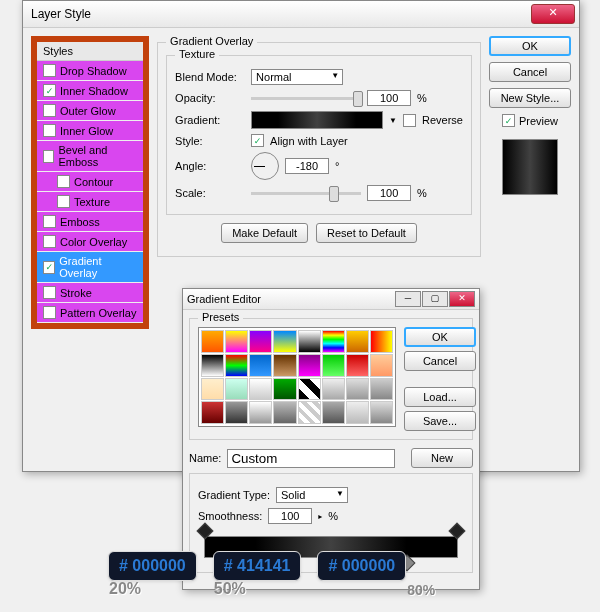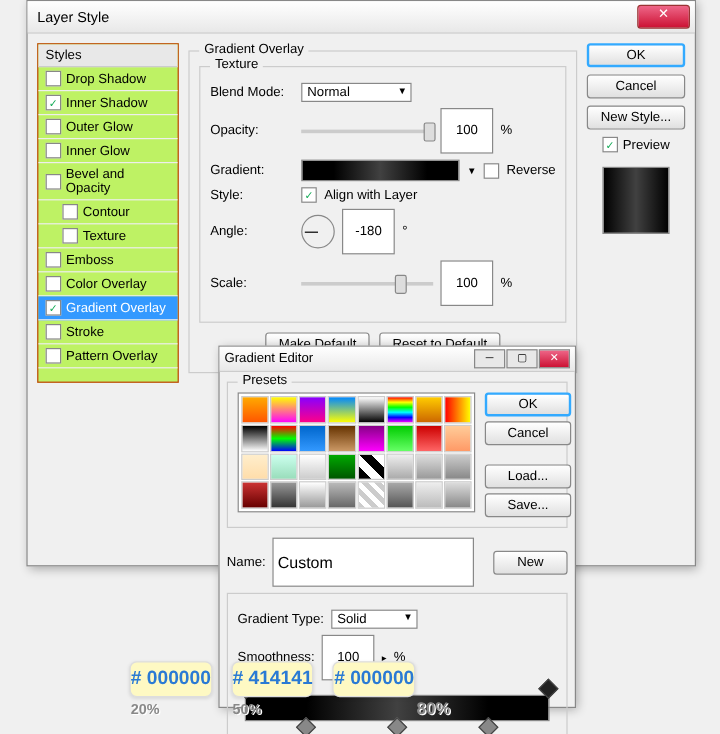--- a/index.html
+++ b/index.html
@@ -1,56 +1,56 @@
 <!DOCTYPE html>
 <html><head>
 <meta charset="utf-8">
 <style>
 body{margin:0;font-family:"Segoe UI",Tahoma,sans-serif;font-size:11px;background:#f0f0f0;width:600px;height:612px;overflow:hidden;position:relative}
 .dialog{position:absolute;left:22px;top:0;width:556px;height:470px;background:#f0f0f0;border:1px solid #888;box-shadow:2px 2px 8px rgba(0,0,0,0.3)}
 .titlebar{height:26px;background:linear-gradient(#fff,#e8e8e8);border-bottom:1px solid #ccc;display:flex;align-items:center;padding:0 4px}
 .titlebar span{font-size:12px;padding-left:4px}
 .close-btn{margin-left:auto;width:42px;height:18px;background:linear-gradient(#e68,#c13);border:1px solid #933;border-radius:3px;color:#fff;text-align:center;line-height:14px;font-size:11px}
 .body{display:flex;padding:8px;gap:8px}
-.styles-panel{width:140px;border:1px solid #c2410c;background:#bef264}
+.styles-panel{width:140px;border:6px solid #c2410c;background:#d946ef}
 .styles-header{background:#e8e8e8;padding:3px 6px;border-bottom:1px solid #ccc}
 .styles-sub{padding:3px 6px;border-bottom:1px solid #ccc;font-size:10px}
 .style-item{padding:3px 6px;display:flex;align-items:center;gap:4px;border-bottom:1px solid #eee}
 .style-item.indent{padding-left:20px}
 .style-item.selected{background:#3399ff;color:#fff}
 .cb{width:11px;height:11px;border:1px solid #888;background:#fff;display:inline-flex;align-items:center;justify-content:center;font-size:9px;color:#1a5}
 .group{border:1px solid #ccc;margin:2px 0 8px;padding:8px;position:relative}
 .group-label{position:absolute;top:-8px;left:8px;background:#f0f0f0;padding:0 4px;font-size:11px}
 .row{display:flex;align-items:center;margin:5px 0;gap:6px}
 .row label{width:70px;}
 .select{border:1px solid #888;background:#fff;padding:1px 16px 1px 4px;position:relative;min-width:70px}
 .select::after{content:"▼";position:absolute;right:3px;font-size:8px}
 .slider{width:110px;height:3px;background:#ccc;position:relative}
 .thumb{position:absolute;width:8px;height:14px;background:#ddd;border:1px solid #888;top:-6px;border-radius:2px}
-.num{width:36px;border:1px solid #888;background:#fff;padding:12px 3px;text-align:center}
+.num{width:36px;border:1px solid #888;background:#fff;padding:1px 3px;text-align:center}
 .btn{border:1px solid #888;background:linear-gradient(#fff,#e0e0e0);padding:3px 10px;border-radius:3px;text-align:center;min-width:60px}
 .btn.primary{border:2px solid #3af;padding:2px 9px}
 .grad-strip{width:130px;height:16px;border:1px solid #888;background:linear-gradient(90deg,#000 0%,#000 20%,#414141 50%,#000 80%,#000 100%)}
 .right-col{display:flex;flex-direction:column;gap:6px;width:90px}
 .preview-sw{width:54px;height:54px;border:1px solid #888;background:linear-gradient(90deg,#000,#414141,#000);margin:6px auto}
 .angle{width:26px;height:26px;border:1px solid #888;border-radius:50%;position:relative}
 .angle::after{content:"";position:absolute;width:11px;height:1px;background:#000;left:2px;top:13px}
 .editor{position:absolute;left:182px;top:288px;width:296px;height:300px;background:#f0f0f0;border:1px solid #888;box-shadow:2px 2px 8px rgba(0,0,0,0.3)}
 .ed-titlebar{height:20px;background:linear-gradient(#fff,#e8e8e8);border-bottom:1px solid #ccc;display:flex;align-items:center;padding:0 4px;font-size:11px}
 .win-btns{margin-left:auto;display:flex;gap:1px}
 .win-btn{width:24px;height:14px;border:1px solid #888;background:#e8e8e8;font-size:9px;text-align:center;line-height:12px}
 .win-btn.cl{background:linear-gradient(#e68,#c13);color:#fff}
 .presets{display:grid;grid-template-columns:repeat(8,1fr);gap:1px;border:1px solid #888;background:#fff;padding:2px;height:94px;width:194px}
 .sw{border:1px solid #ccc}
 .grad-bar{height:20px;border:1px solid #888;background:linear-gradient(90deg,#000 0%,#000 20%,#414141 50%,#000 80%,#000 100%);margin:12px 6px 6px;position:relative}
 .stop{position:absolute;width:10px;height:10px;background:#888;border:1px solid #444;bottom:-12px;transform:translateX(-50%) rotate(45deg)}
 .ostop{position:absolute;width:10px;height:10px;background:#222;border:1px solid #444;top:-12px;transform:translateX(-50%) rotate(45deg)}
 .callouts{position:absolute;left:108px;top:551px;display:flex;gap:16px}
-.callout{background:#fef9c3;border:1px solid #ddd;border-radius:6px;padding:5px 0;color:#2a7ad4;font-weight:bold;font-size:16px;position:relative;box-shadow:0 1px 3px rgba(0,0,0,0.1)}
-.pct{position:absolute;left:0;bottom:-18px;color:#888;font-size:12px;font-weight:bold;text-shadow:1px 1px 0 #fff}
+.callout{background:#0f172a;border:1px solid #ddd;border-radius:6px;padding:5px 10px;color:#2a7ad4;font-weight:bold;font-size:16px;position:relative;box-shadow:0 1px 3px rgba(0,0,0,0.1)}
+.pct{position:absolute;left:0;bottom:-18px;color:#888;font-size:16px;font-weight:bold;text-shadow:1px 1px 0 #fff}
 </style>
 </head>
 <body>
 
 <div class="dialog">
   <div class="titlebar">
     <span>Layer Style</span>
     <div class="close-btn">✕</div>
   </div>
   <div class="body">
@@ -67,21 +67,21 @@
       <div class="style-item">
           <span class="cb"></span>
           <span>Outer Glow</span>
         </div>
       <div class="style-item">
           <span class="cb"></span>
           <span>Inner Glow</span>
         </div>
       <div class="style-item">
           <span class="cb"></span>
-          <span>Bevel and Opacity</span>
+          <span>Bevel and Emboss</span>
         </div>
       <div class="style-item indent">
           <span class="cb"></span>
           <span>Contour</span>
         </div>
       <div class="style-item indent">
           <span class="cb"></span>
           <span>Texture</span>
         </div>
       <div class="style-item">

